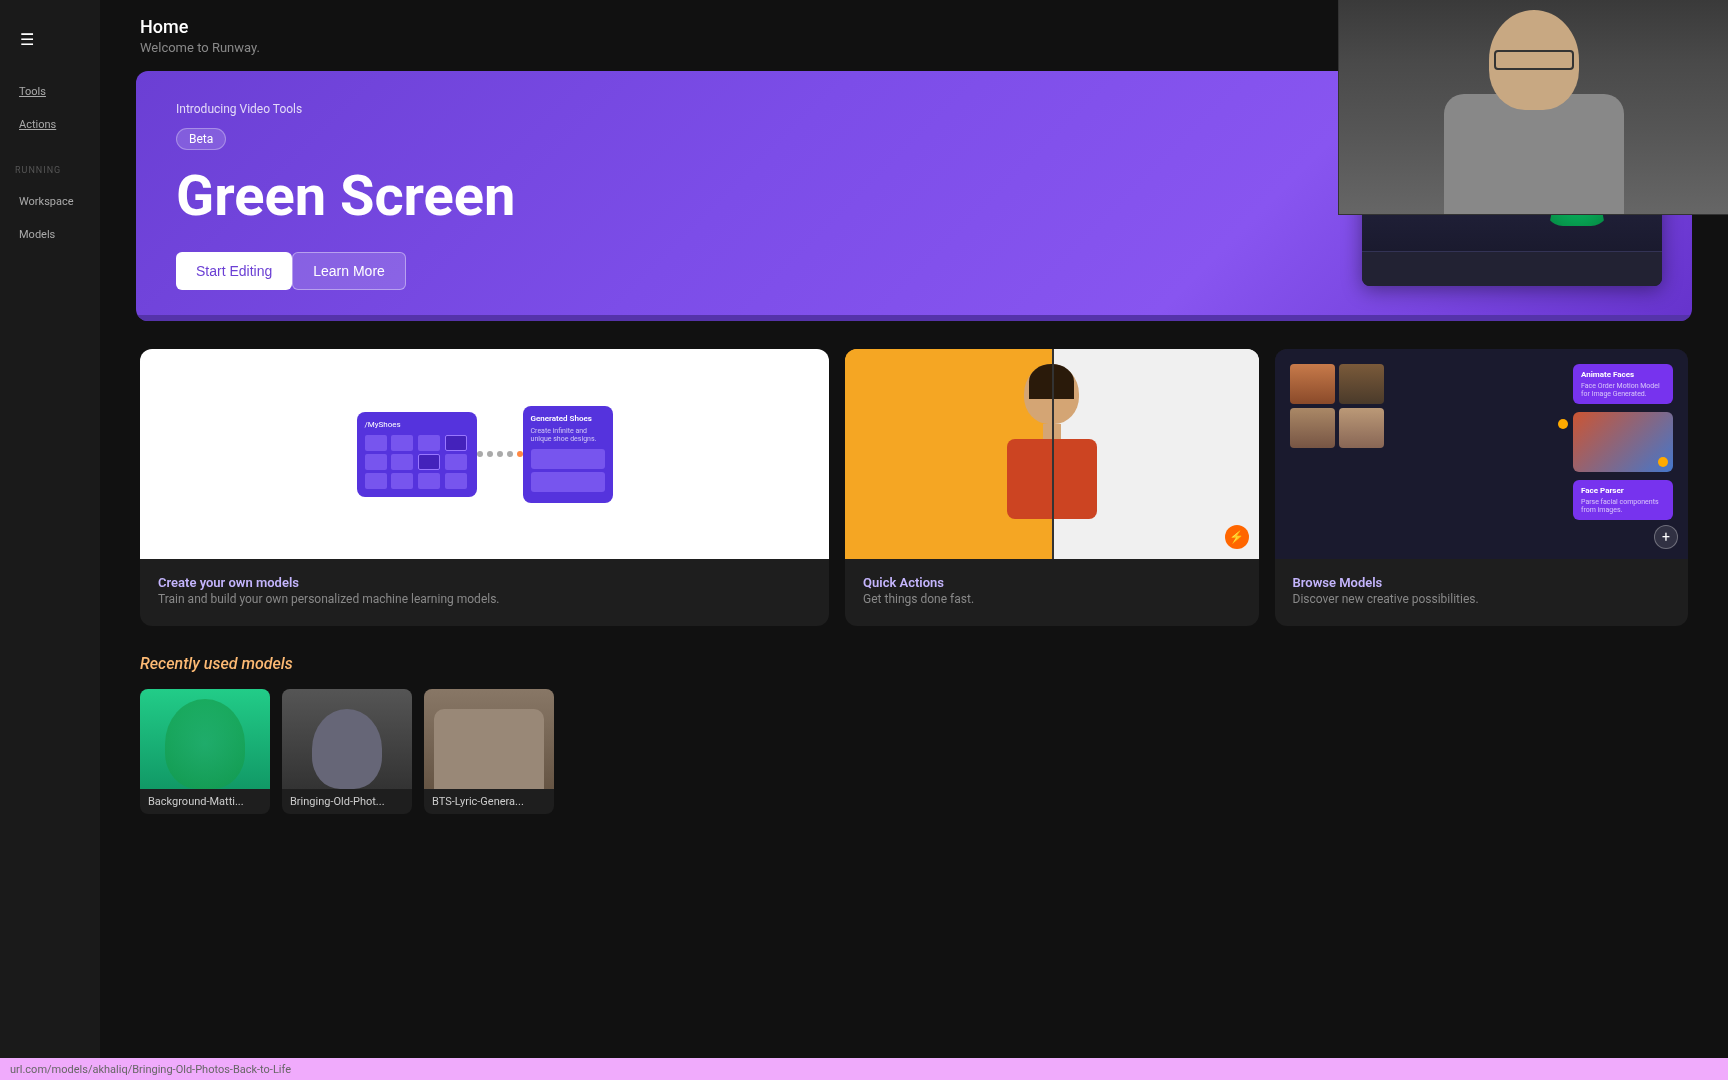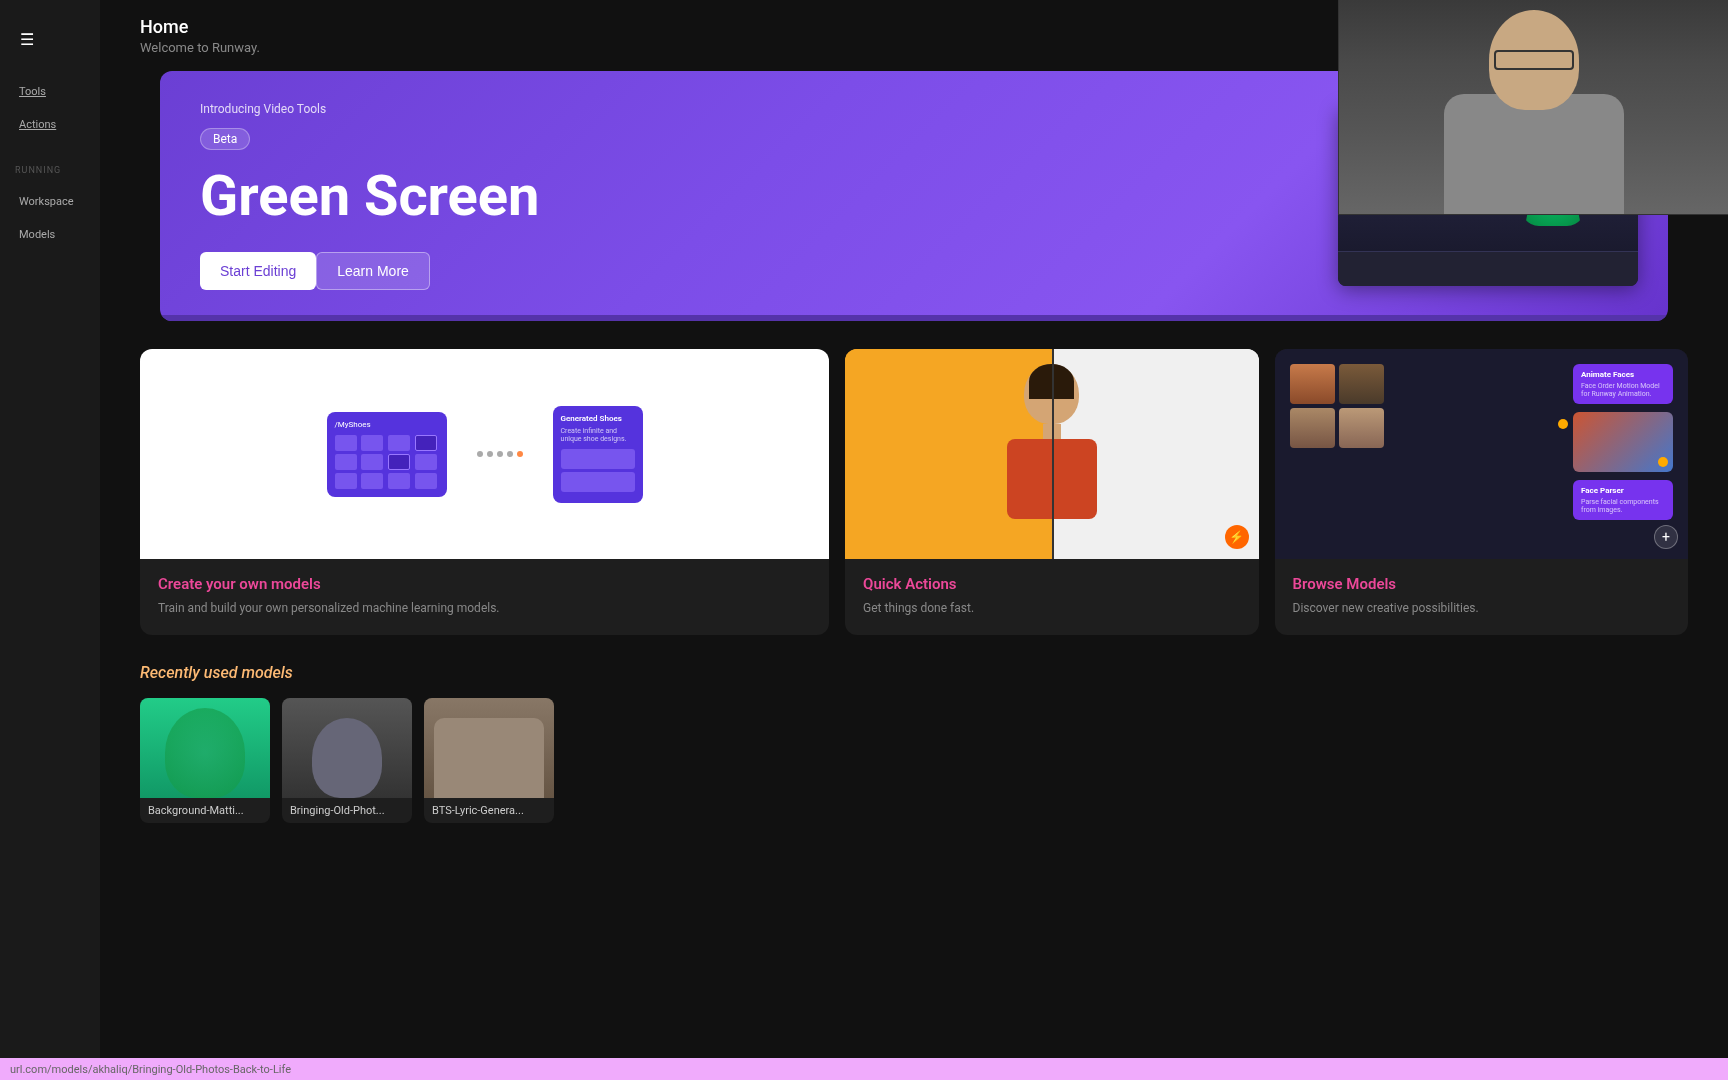--- a/index.html
+++ b/index.html
@@ -80,21 +80,21 @@
       color: #ffffff;
     }
     .header-subtitle {
       font-size: 13px;
       color: #888;
       margin-top: 3px;
     }
 
     
     .hero-banner {
-      margin: 0 60px;
+      margin: 0 36px;
       border-radius: 12px;
       overflow: hidden;
       background: linear-gradient(135deg, #6b3fd4 0%, #7c4de8 40%, #8855f0 70%, #6633cc 100%);
       display: flex;
       position: relative;
       min-height: 250px;
     }
     .hero-left {
       padding: 30px 40px;
       flex: 1;
@@ -258,39 +258,37 @@
       background: #1a1a2e;
       display: flex;
       align-items: center;
       justify-content: center;
       position: relative;
     }
     .card-info {
       padding: 16px 18px 18px;
     }
     .card-title {
-      font-size: 15px;
+      font-size: 13px;
       font-weight: 600;
-      color: #ec4899;
-      margin-bottom: 6px;
+      color: #c4b5fd;
     }
     .card-desc {
       font-size: 12px;
       color: #888;
       line-height: 1.5;
     }
 
     
     .create-illustration {
       width: 100%;
       height: 100%;
       display: flex;
       align-items: center;
       justify-content: center;
-      gap: 30px;
       padding: 20px;
     }
     .myshoes-panel {
       background: #5533dd;
       border-radius: 8px;
       padding: 8px;
       width: 120px;
     }
     .myshoes-label {
       font-size: 8px;
@@ -736,21 +734,21 @@
       <div class="card-image card-image-browse">
         <div class="face-grid">
           <div class="face-thumb face-thumb-1"></div>
           <div class="face-thumb face-thumb-2"></div>
           <div class="face-thumb face-thumb-3"></div>
           <div class="face-thumb face-thumb-4"></div>
         </div>
         <div class="browse-panels">
           <div class="browse-panel">
             <div class="browse-panel-title">Animate Faces</div>
-            <div class="browse-panel-sub">Face Order Motion Model for Runway Animation.</div>
+            <div class="browse-panel-sub">Face Order Motion Model for Image Generated.</div>
           </div>
           <div style="position:relative; width:100px; height:60px;">
             <div style="width:100px; height:60px; border-radius:6px; background: linear-gradient(135deg, #cc5533, #4477cc); overflow:hidden;"></div>
             <div class="browse-dot" style="bottom:5px; right:5px;"></div>
           </div>
           <div class="browse-panel">
             <div class="browse-panel-title">Face Parser</div>
             <div class="browse-panel-sub">Parse facial components from images.</div>
           </div>
         </div>

